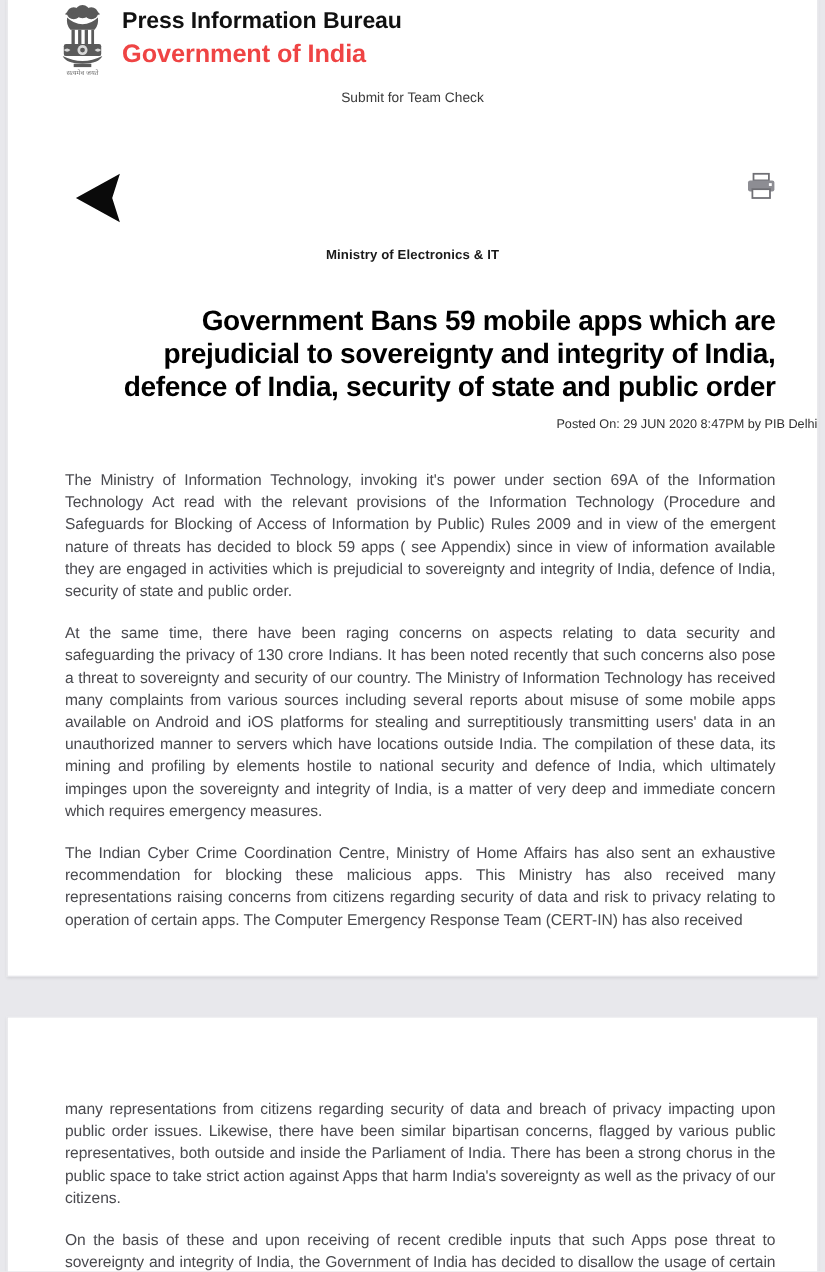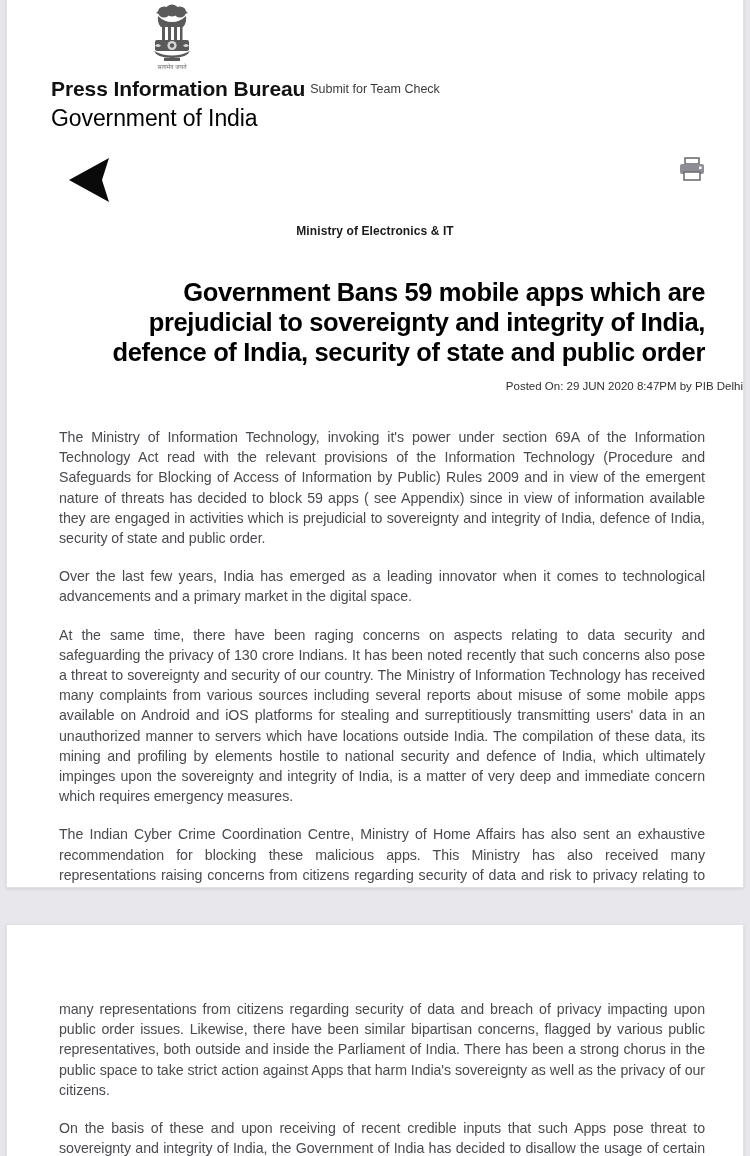--- a/index.html
+++ b/index.html
@@ -28,41 +28,40 @@
   #page-1 { top: -2px;  height: 890px; }
   #page-2 { top: 924px; height: 240px; }
 
   .page-inner { position: relative; width: 100%; height: 100%; overflow: hidden; }
 
   
   .masthead {
     position: absolute;
     top: 4px; left: 44px;
     display: flex;
-    align-items: center;
-    flex-direction: column;
+    align-items: flex-start;
   }
   .emblem {
     width: 48px; height: 70px;
     margin-right: 12px;
     flex: none;
   }
   .masthead-text { padding-top: 2px; }
   .masthead-line1 {
     font-size: 21px;
     font-weight: bold;
     color: #111111;
     letter-spacing: -0.1px;
     line-height: 28px;
     white-space: nowrap;
   }
   .masthead-line2 {
     font-size: 23px;
-    font-weight: normal;
-    color: #000000;
+    font-weight: bold;
+    color: #ef4444;
     letter-spacing: -0.1px;
     line-height: 30px;
     white-space: nowrap;
   }
 
   
   .factcheck {
     position: absolute;
     top: 83px;
     left: 0; right: 0;
@@ -192,21 +191,20 @@
       </div>
 
       <div class="ministry">Ministry of Electronics &amp; IT</div>
 
       <h1 class="headline">Government Bans 59 mobile apps which are prejudicial to sovereignty and integrity of India, defence of India, security of state and public order</h1>
 
       <div class="posted">Posted On: 29 JUN 2020 8:47PM by PIB Delhi</div>
 
       <div class="body-copy">
         <p>The Ministry of Information Technology, invoking it's power under section 69A of the Information Technology Act read with the relevant provisions of the Information Technology (Procedure and Safeguards for Blocking of Access of Information by Public) Rules 2009 and in view of the emergent nature of threats has decided to block 59 apps ( see Appendix) since in view of information available they are engaged in activities which is prejudicial to sovereignty and integrity of India, defence of India, security of state and public order.</p>
-        <p>Over the last few years, India has emerged as a leading innovator when it comes to technological advancements and a primary market in the digital space.</p>
         <p>At the same time, there have been raging concerns on aspects relating to data security and safeguarding the privacy of 130 crore Indians. It has been noted recently that such concerns also pose a threat to sovereignty and security of our country. The Ministry of Information Technology has received many complaints from various sources including several reports about misuse of some mobile apps available on Android and iOS platforms for stealing and surreptitiously transmitting users' data in an unauthorized manner to servers which have locations outside India. The compilation of these data, its mining and profiling by elements hostile to national security and defence of India, which ultimately impinges upon the sovereignty and integrity of India, is a matter of very deep and immediate concern which requires emergency measures.</p>
         <p>The Indian Cyber Crime Coordination Centre, Ministry of Home Affairs has also sent an exhaustive recommendation for blocking these malicious apps. This Ministry has also received many representations raising concerns from citizens regarding security of data and risk to privacy relating to operation of certain apps. The Computer Emergency Response Team (CERT-IN) has also received</p>
       </div>
 
     </div>
   </div>
 
   <div class="page" id="page-2">
     <div class="page-inner">
       <div class="body-copy page2">

